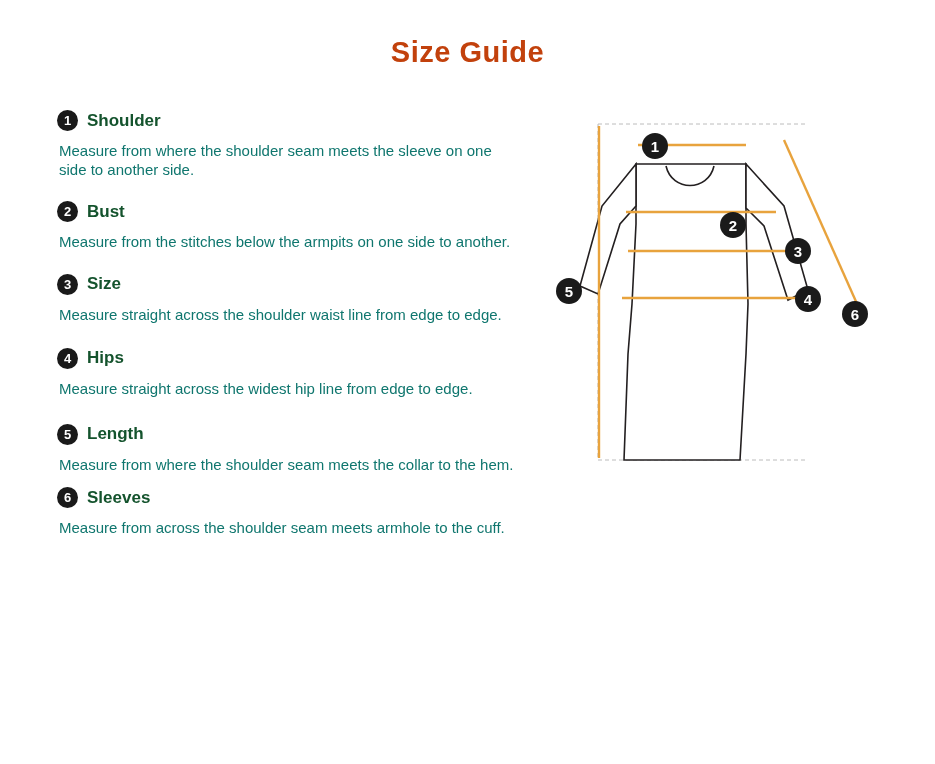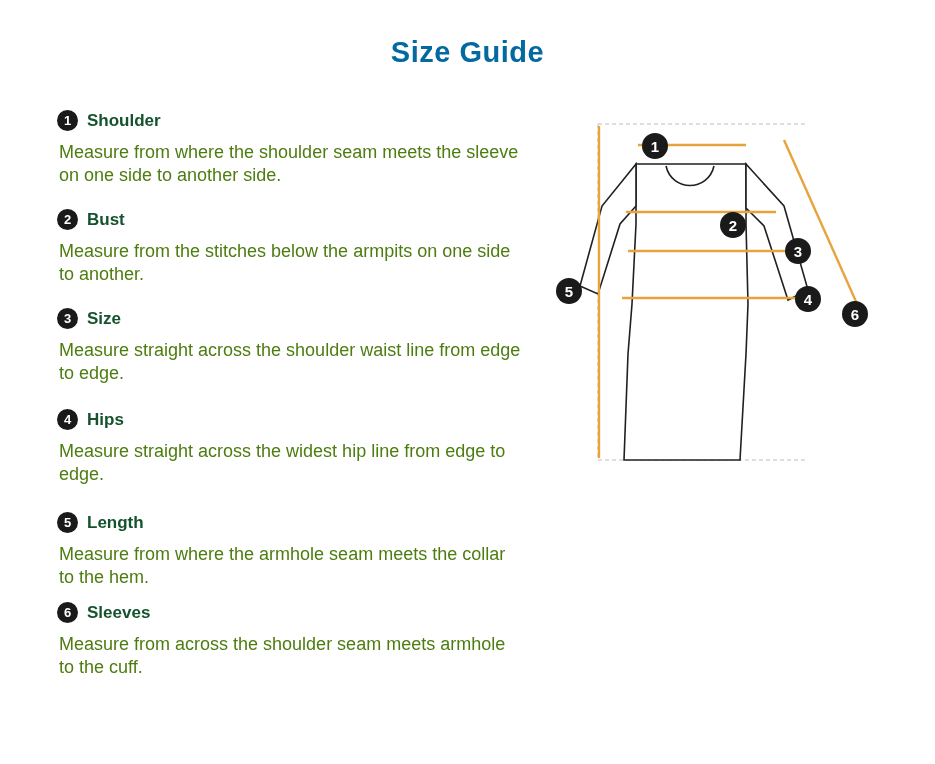--- a/index.html
+++ b/index.html
@@ -21,21 +21,21 @@
   }
   .title {
     position: absolute;
     top: 36px;
     left: 0;
     width: 935px;
     text-align: center;
     font-size: 29px;
     font-weight: bold;
     letter-spacing: 0.5px;
-    color: #0369a1;
+    color: #c2410c;
   }
   
   .list {
     position: absolute;
     top: 110px;
     left: 57px;
     width: 480px;
   }
   .entry {
     margin-bottom: 14px;
@@ -59,23 +59,23 @@
     line-height: 1;
     flex: 0 0 auto;
   }
   .entry-label {
     font-size: 17px;
     font-weight: bold;
     color: #14532d;
   }
   .entry-desc {
     margin: 10px 0 0 2px;
-    font-size: 18px;
+    font-size: 15px;
     line-height: 1.28;
-    color: #4d7c0f;
+    color: #0f766e;
     max-width: 462px;
   }
   
   .e1 { margin-bottom: 22px; }
   .e2 { margin-bottom: 22px; }
   .e3 { margin-bottom: 24px; }
   .e4 { margin-bottom: 26px; }
   .e5 { margin-bottom: 13px; }
   .e6 { margin-bottom: 0; }
 
@@ -150,21 +150,21 @@
         <span class="entry-label">Hips</span>
       </div>
       <div class="entry-desc">Measure straight across the widest hip line from edge to edge.</div>
     </div>
 
     <div class="entry e5">
       <div class="entry-head">
         <span class="badge">5</span>
         <span class="entry-label">Length</span>
       </div>
-      <div class="entry-desc">Measure from where the armhole seam meets the collar to the hem.</div>
+      <div class="entry-desc">Measure from where the shoulder seam meets the collar to the hem.</div>
     </div>
 
     <div class="entry e6">
       <div class="entry-head">
         <span class="badge">6</span>
         <span class="entry-label">Sleeves</span>
       </div>
       <div class="entry-desc">Measure from across the shoulder seam meets armhole to the cuff.</div>
     </div>
 

